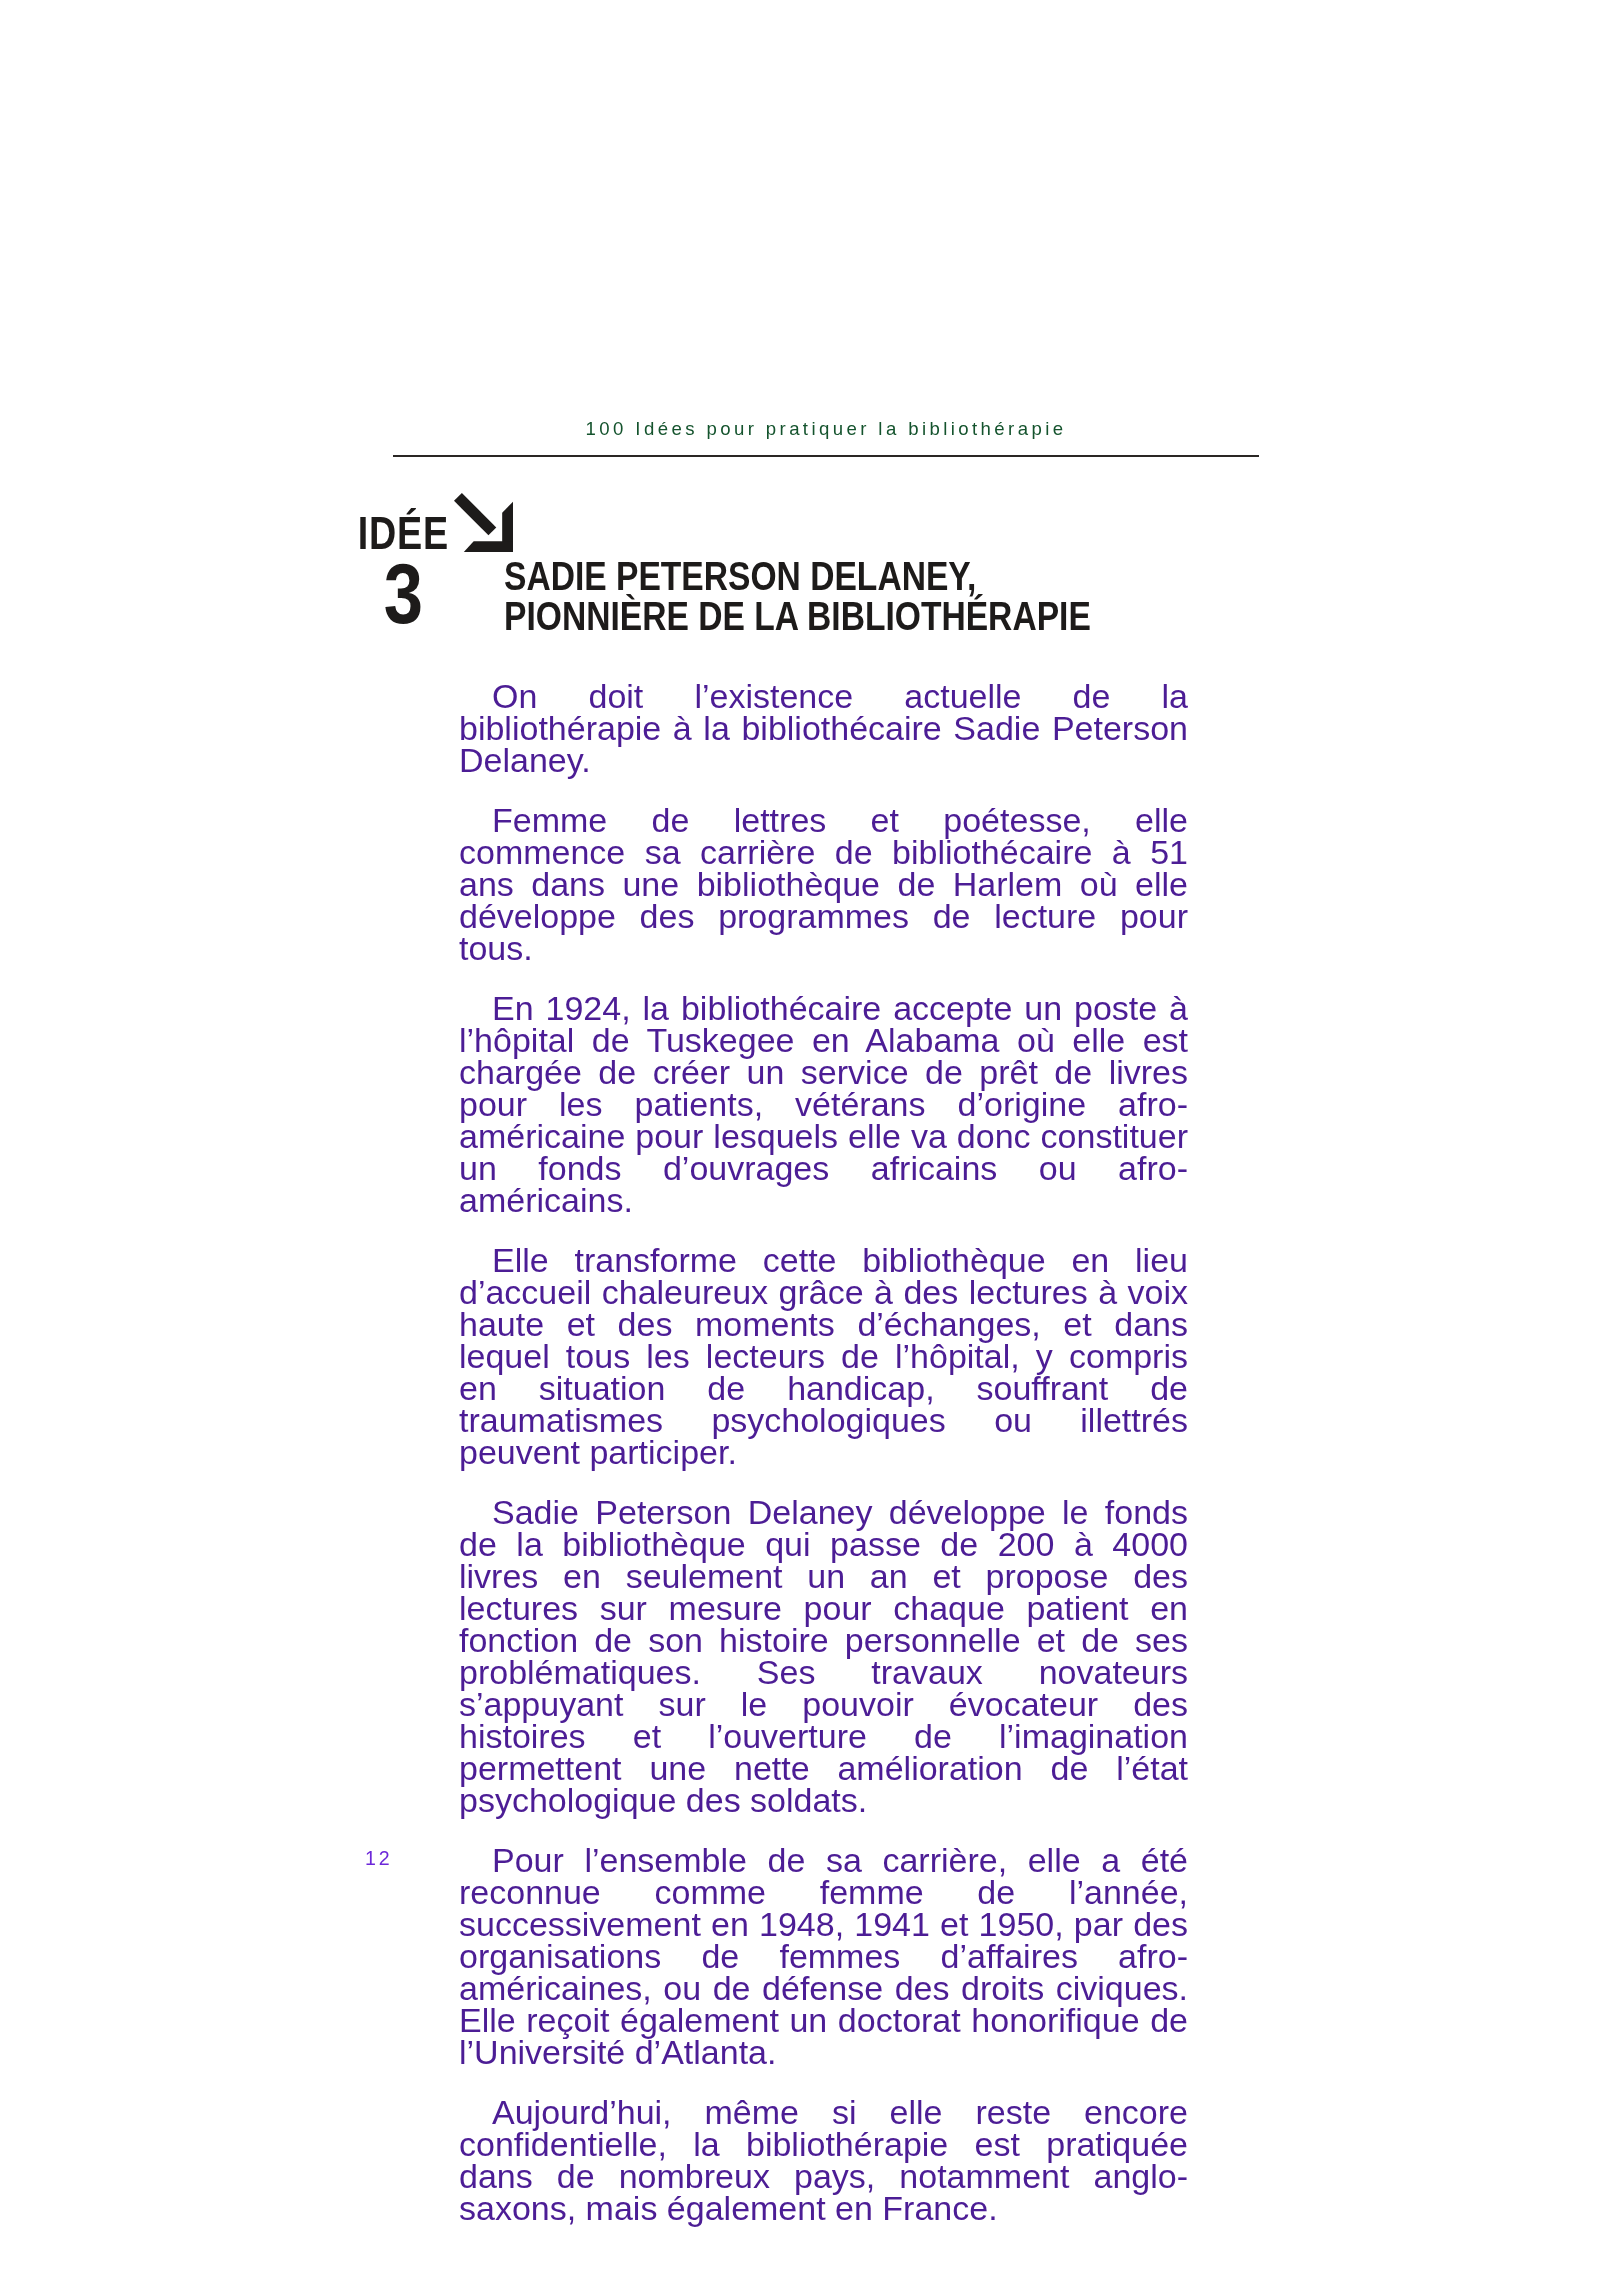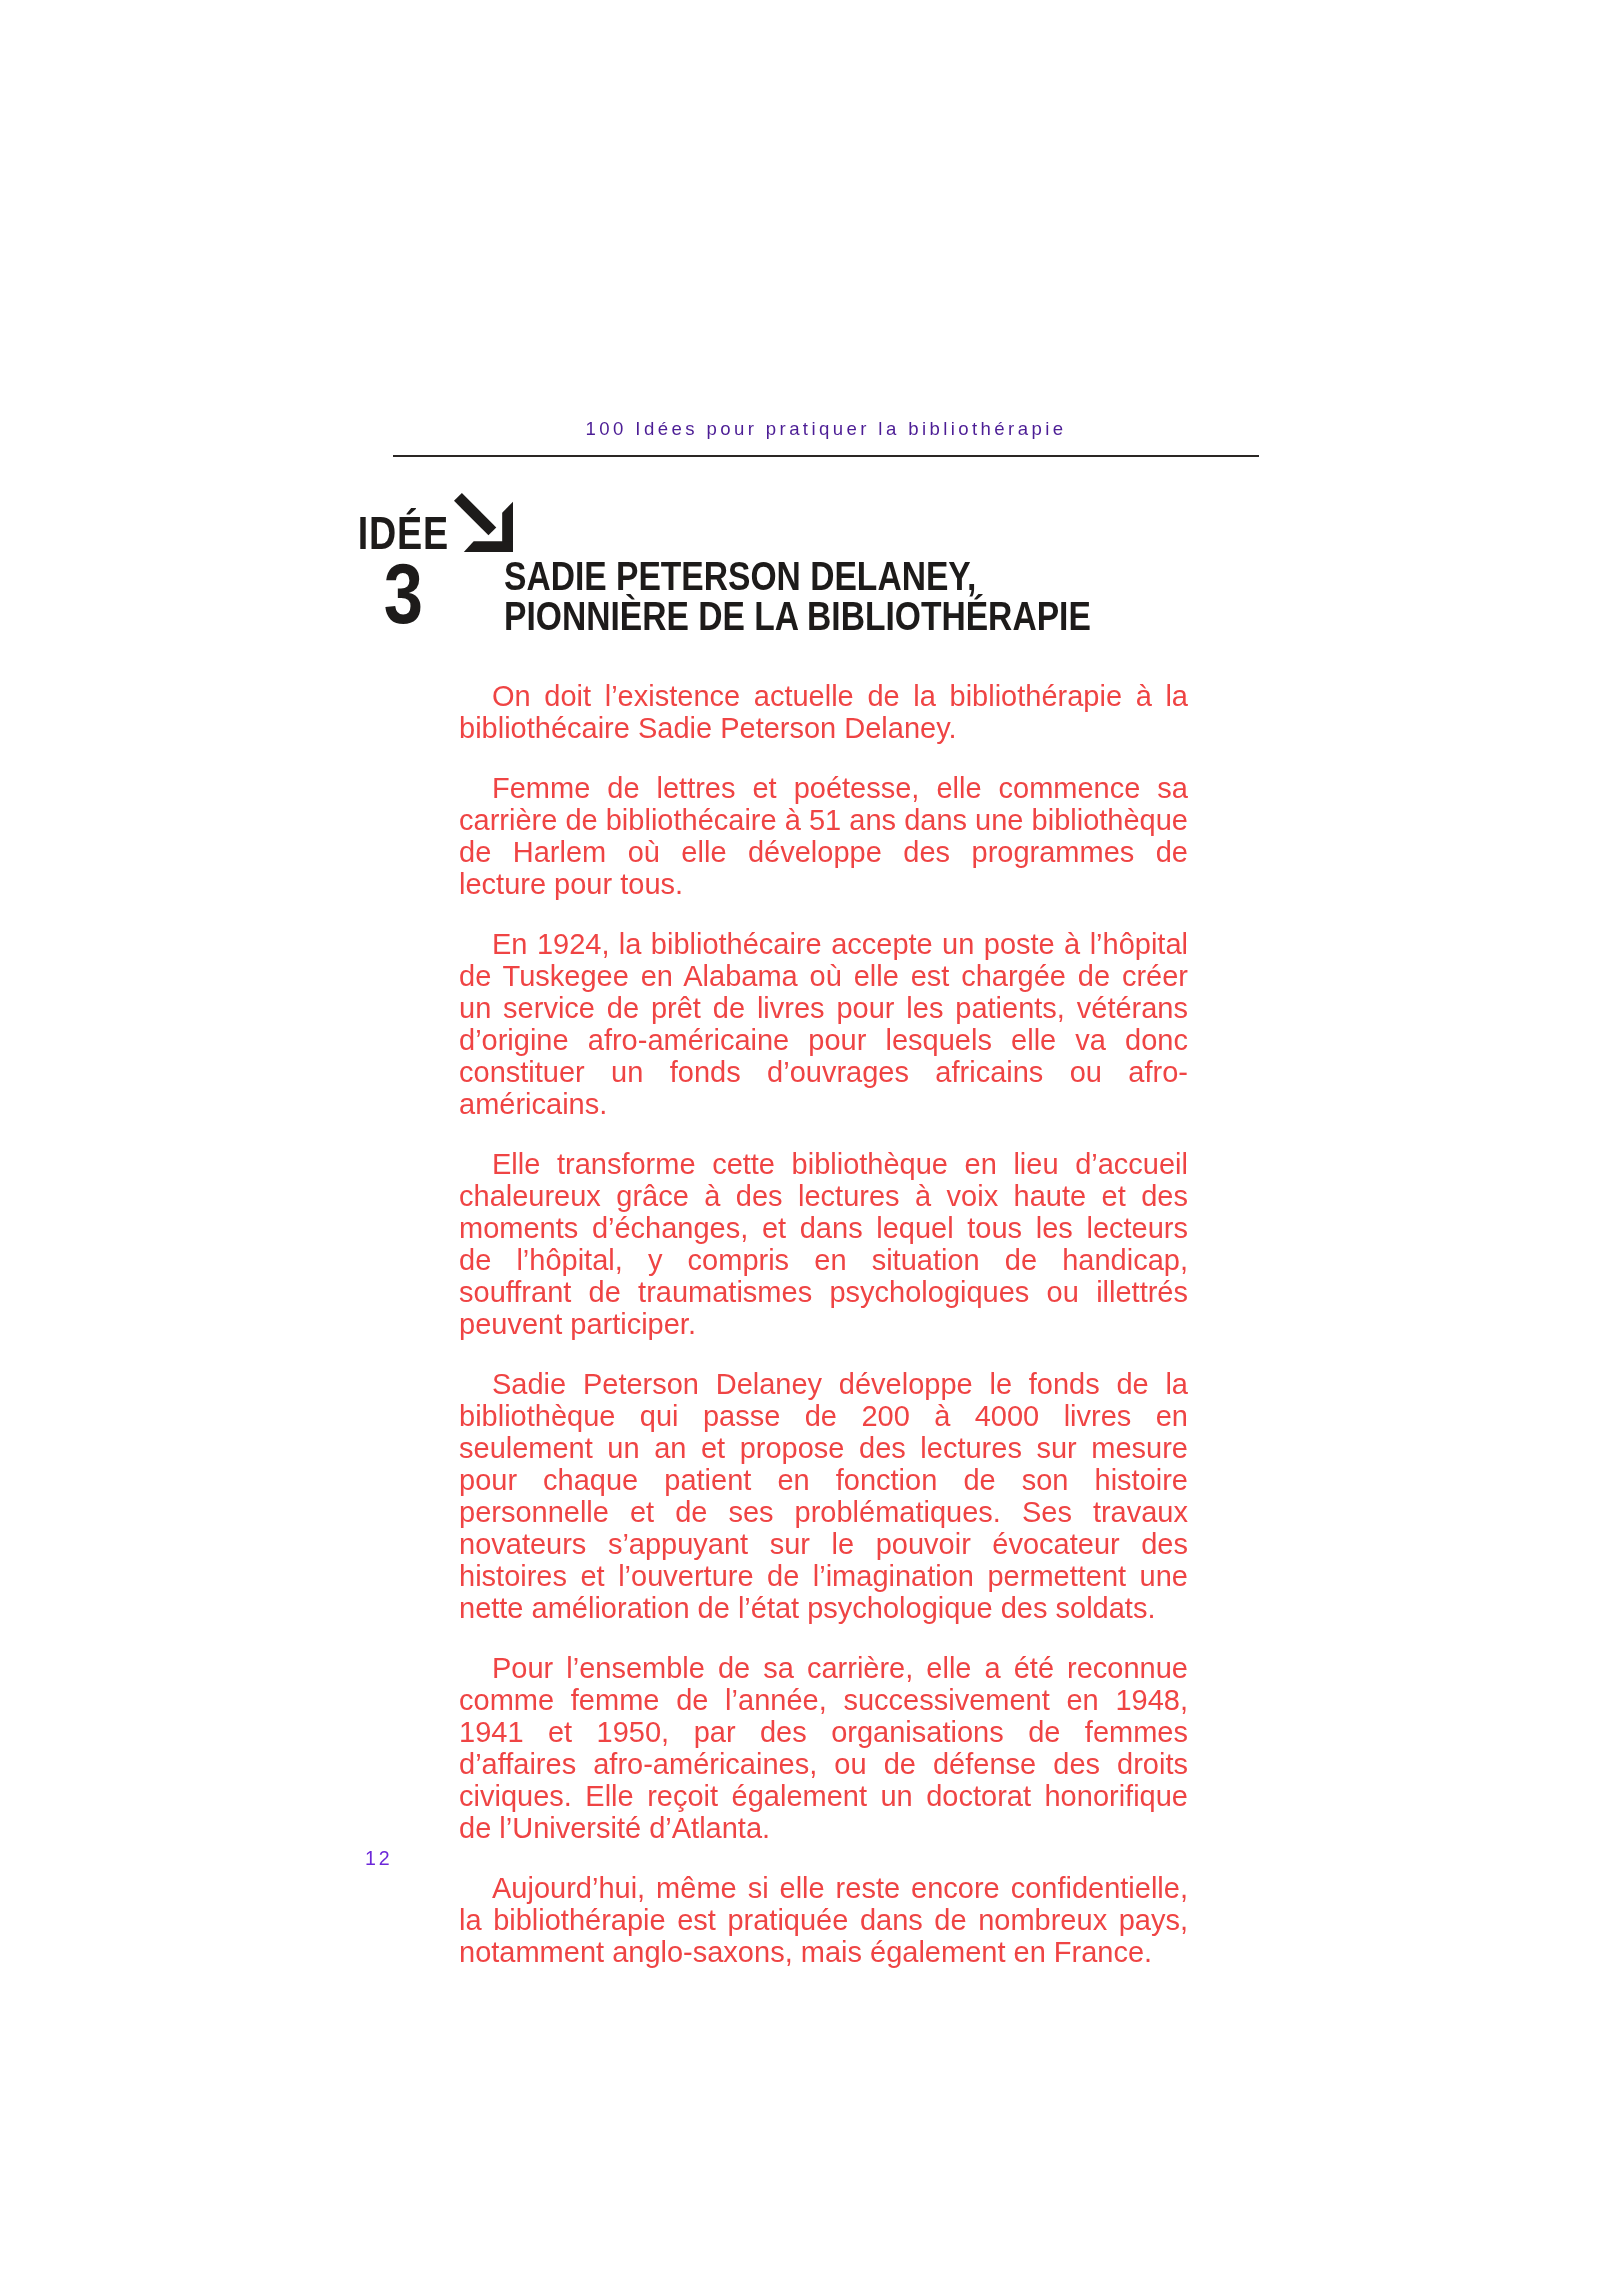--- a/index.html
+++ b/index.html
@@ -19,21 +19,21 @@
 
   
   .running-head {
     position: absolute;
     left: 393px;
     top: 418px;
     width: 866px;
     text-align: center;
     font-size: 18.6px;
     letter-spacing: 3.4px;
-    color: #4c1d95;
+    color: #14532d;
     padding-bottom: 14.7px;
     border-bottom: 2px solid #2a2624;
   }
 
   
   .idee-box {
     position: absolute;
     left: 355px;
     top: 514px;
     width: 118px;
@@ -79,23 +79,23 @@
     color: #1d1b1a;
     white-space: nowrap;
   }
 
   
   .body-copy {
     position: absolute;
     left: 459px;
     top: 680px;
     width: 729px;
-    font-size: 29px;
+    font-size: 34px;
     line-height: 32px;
-    color: #ef4444;
+    color: #4c1d95;
     text-align: justify;
   }
   .body-copy p {
     margin: 0 0 28px 0;
     text-indent: 33px;
   }
   .body-copy p:last-child { margin-bottom: 0; }
 
   
   .folio {

